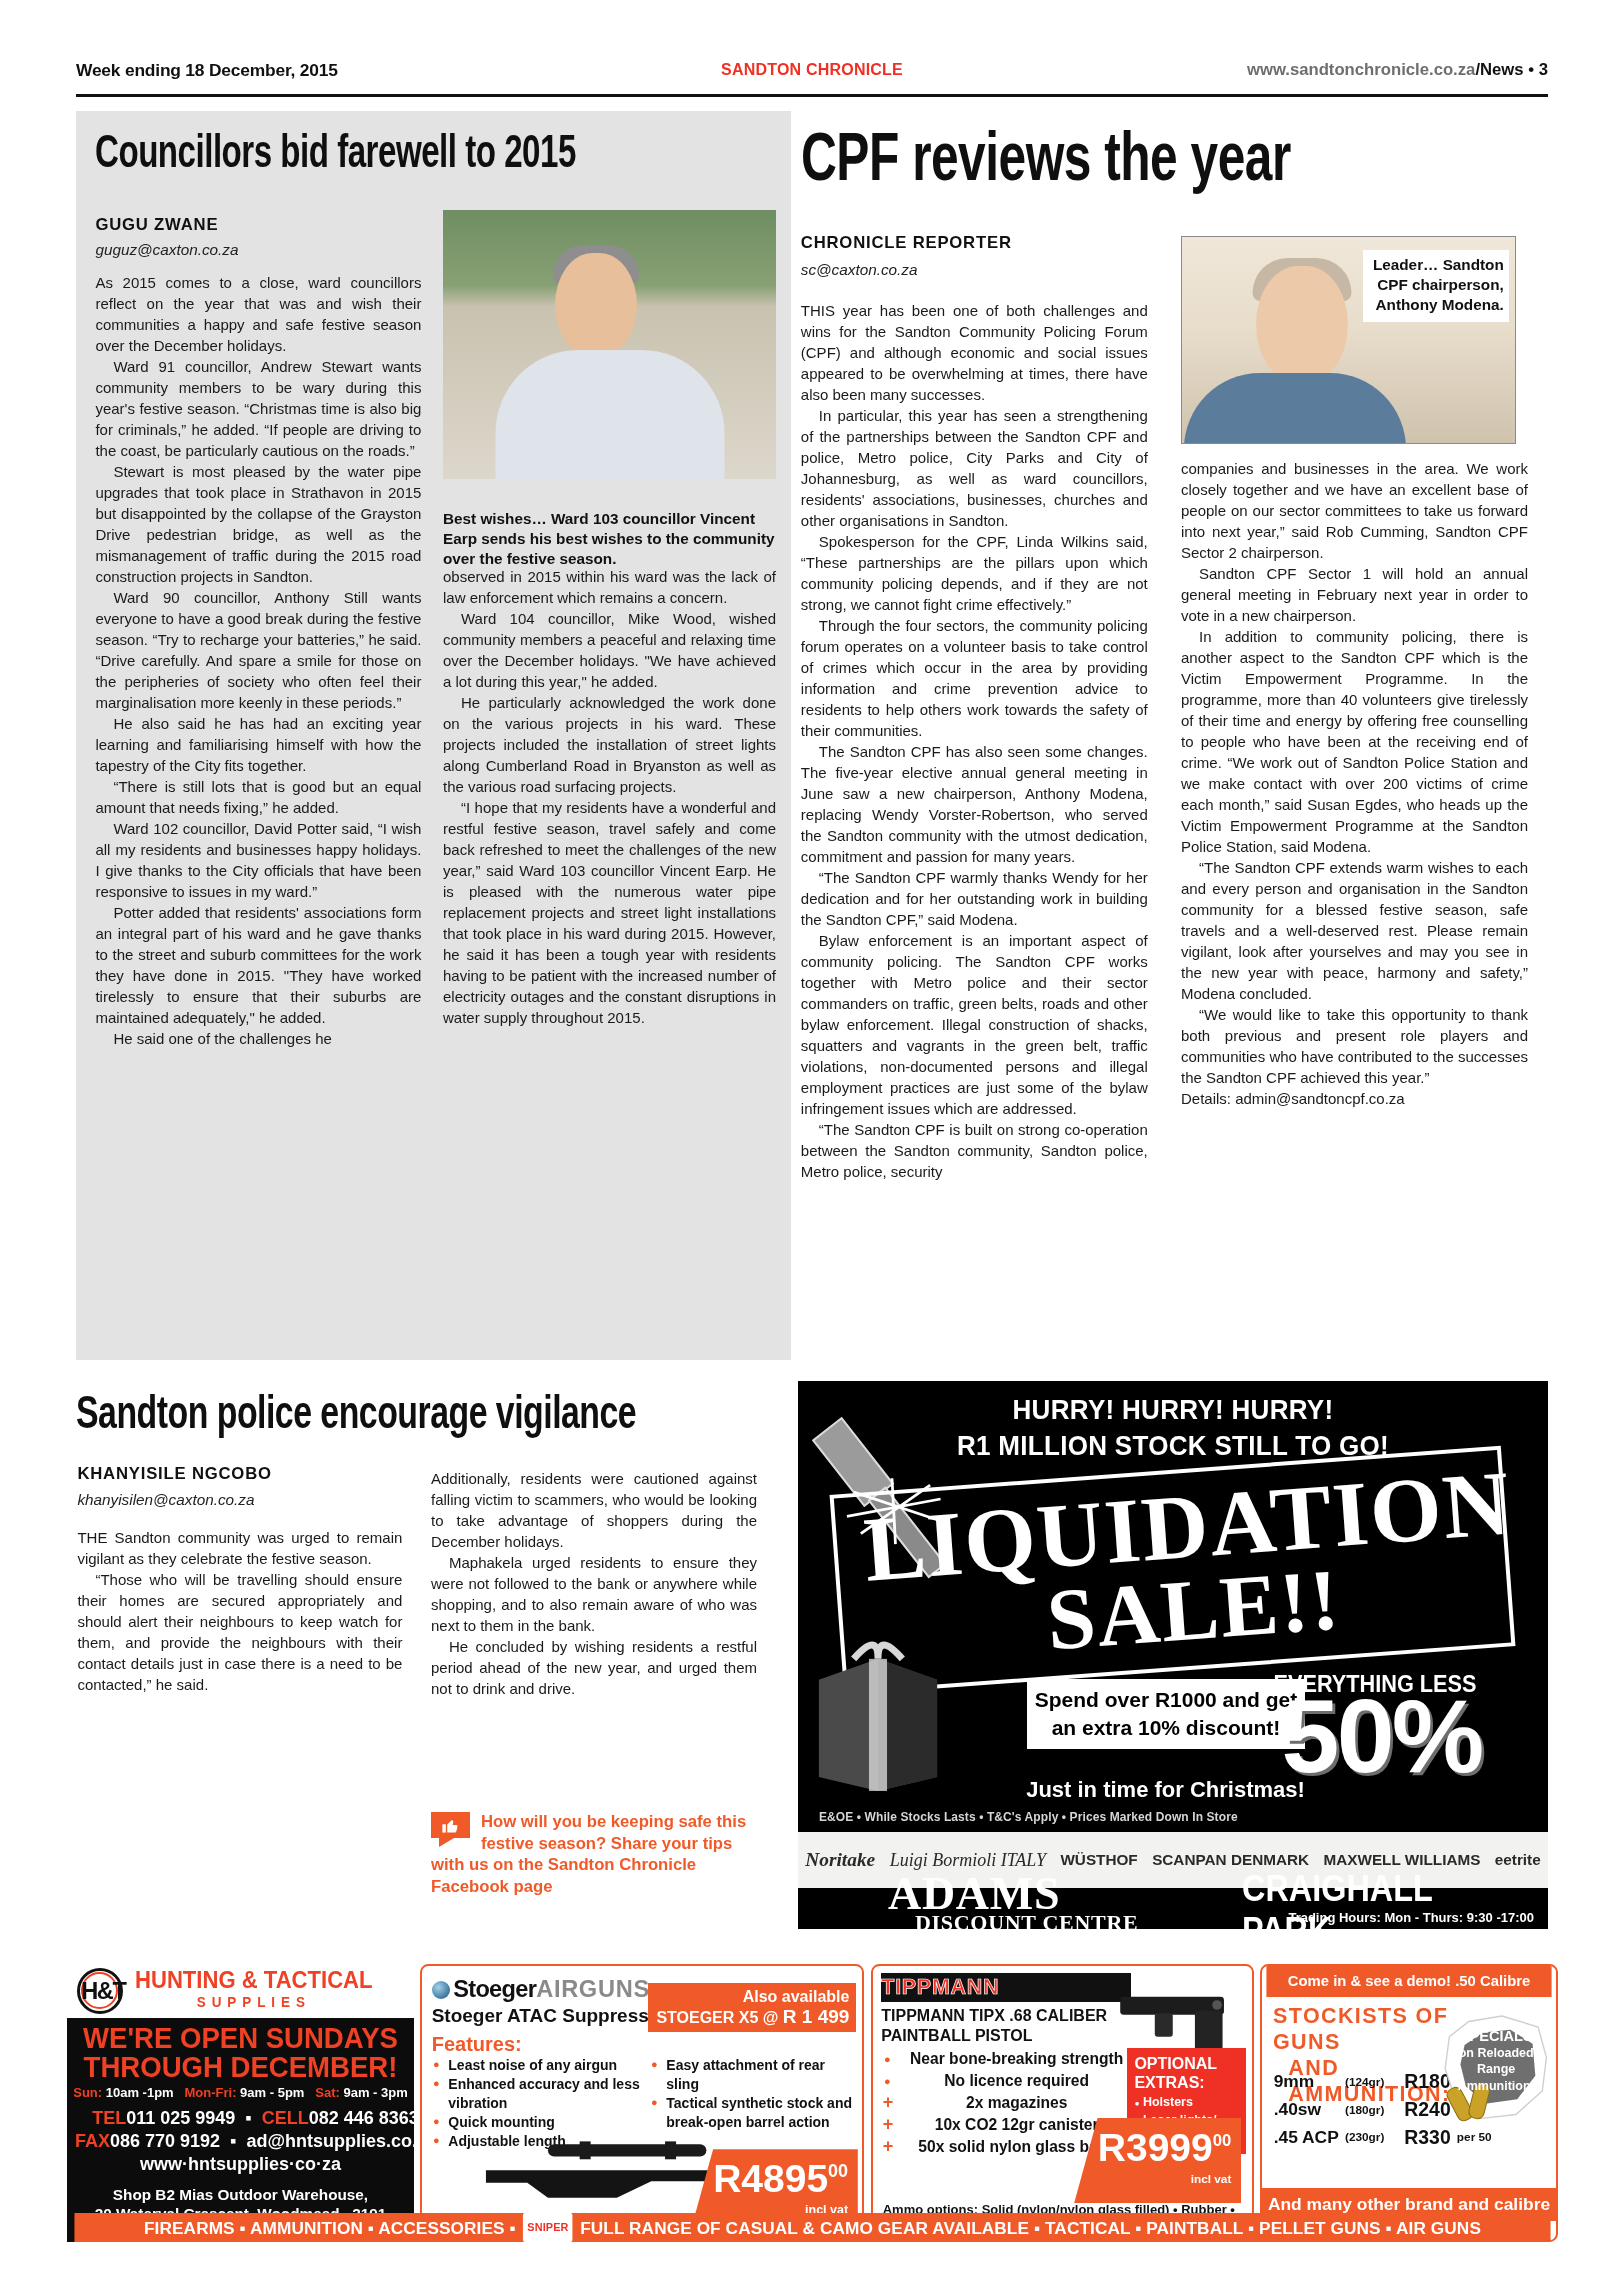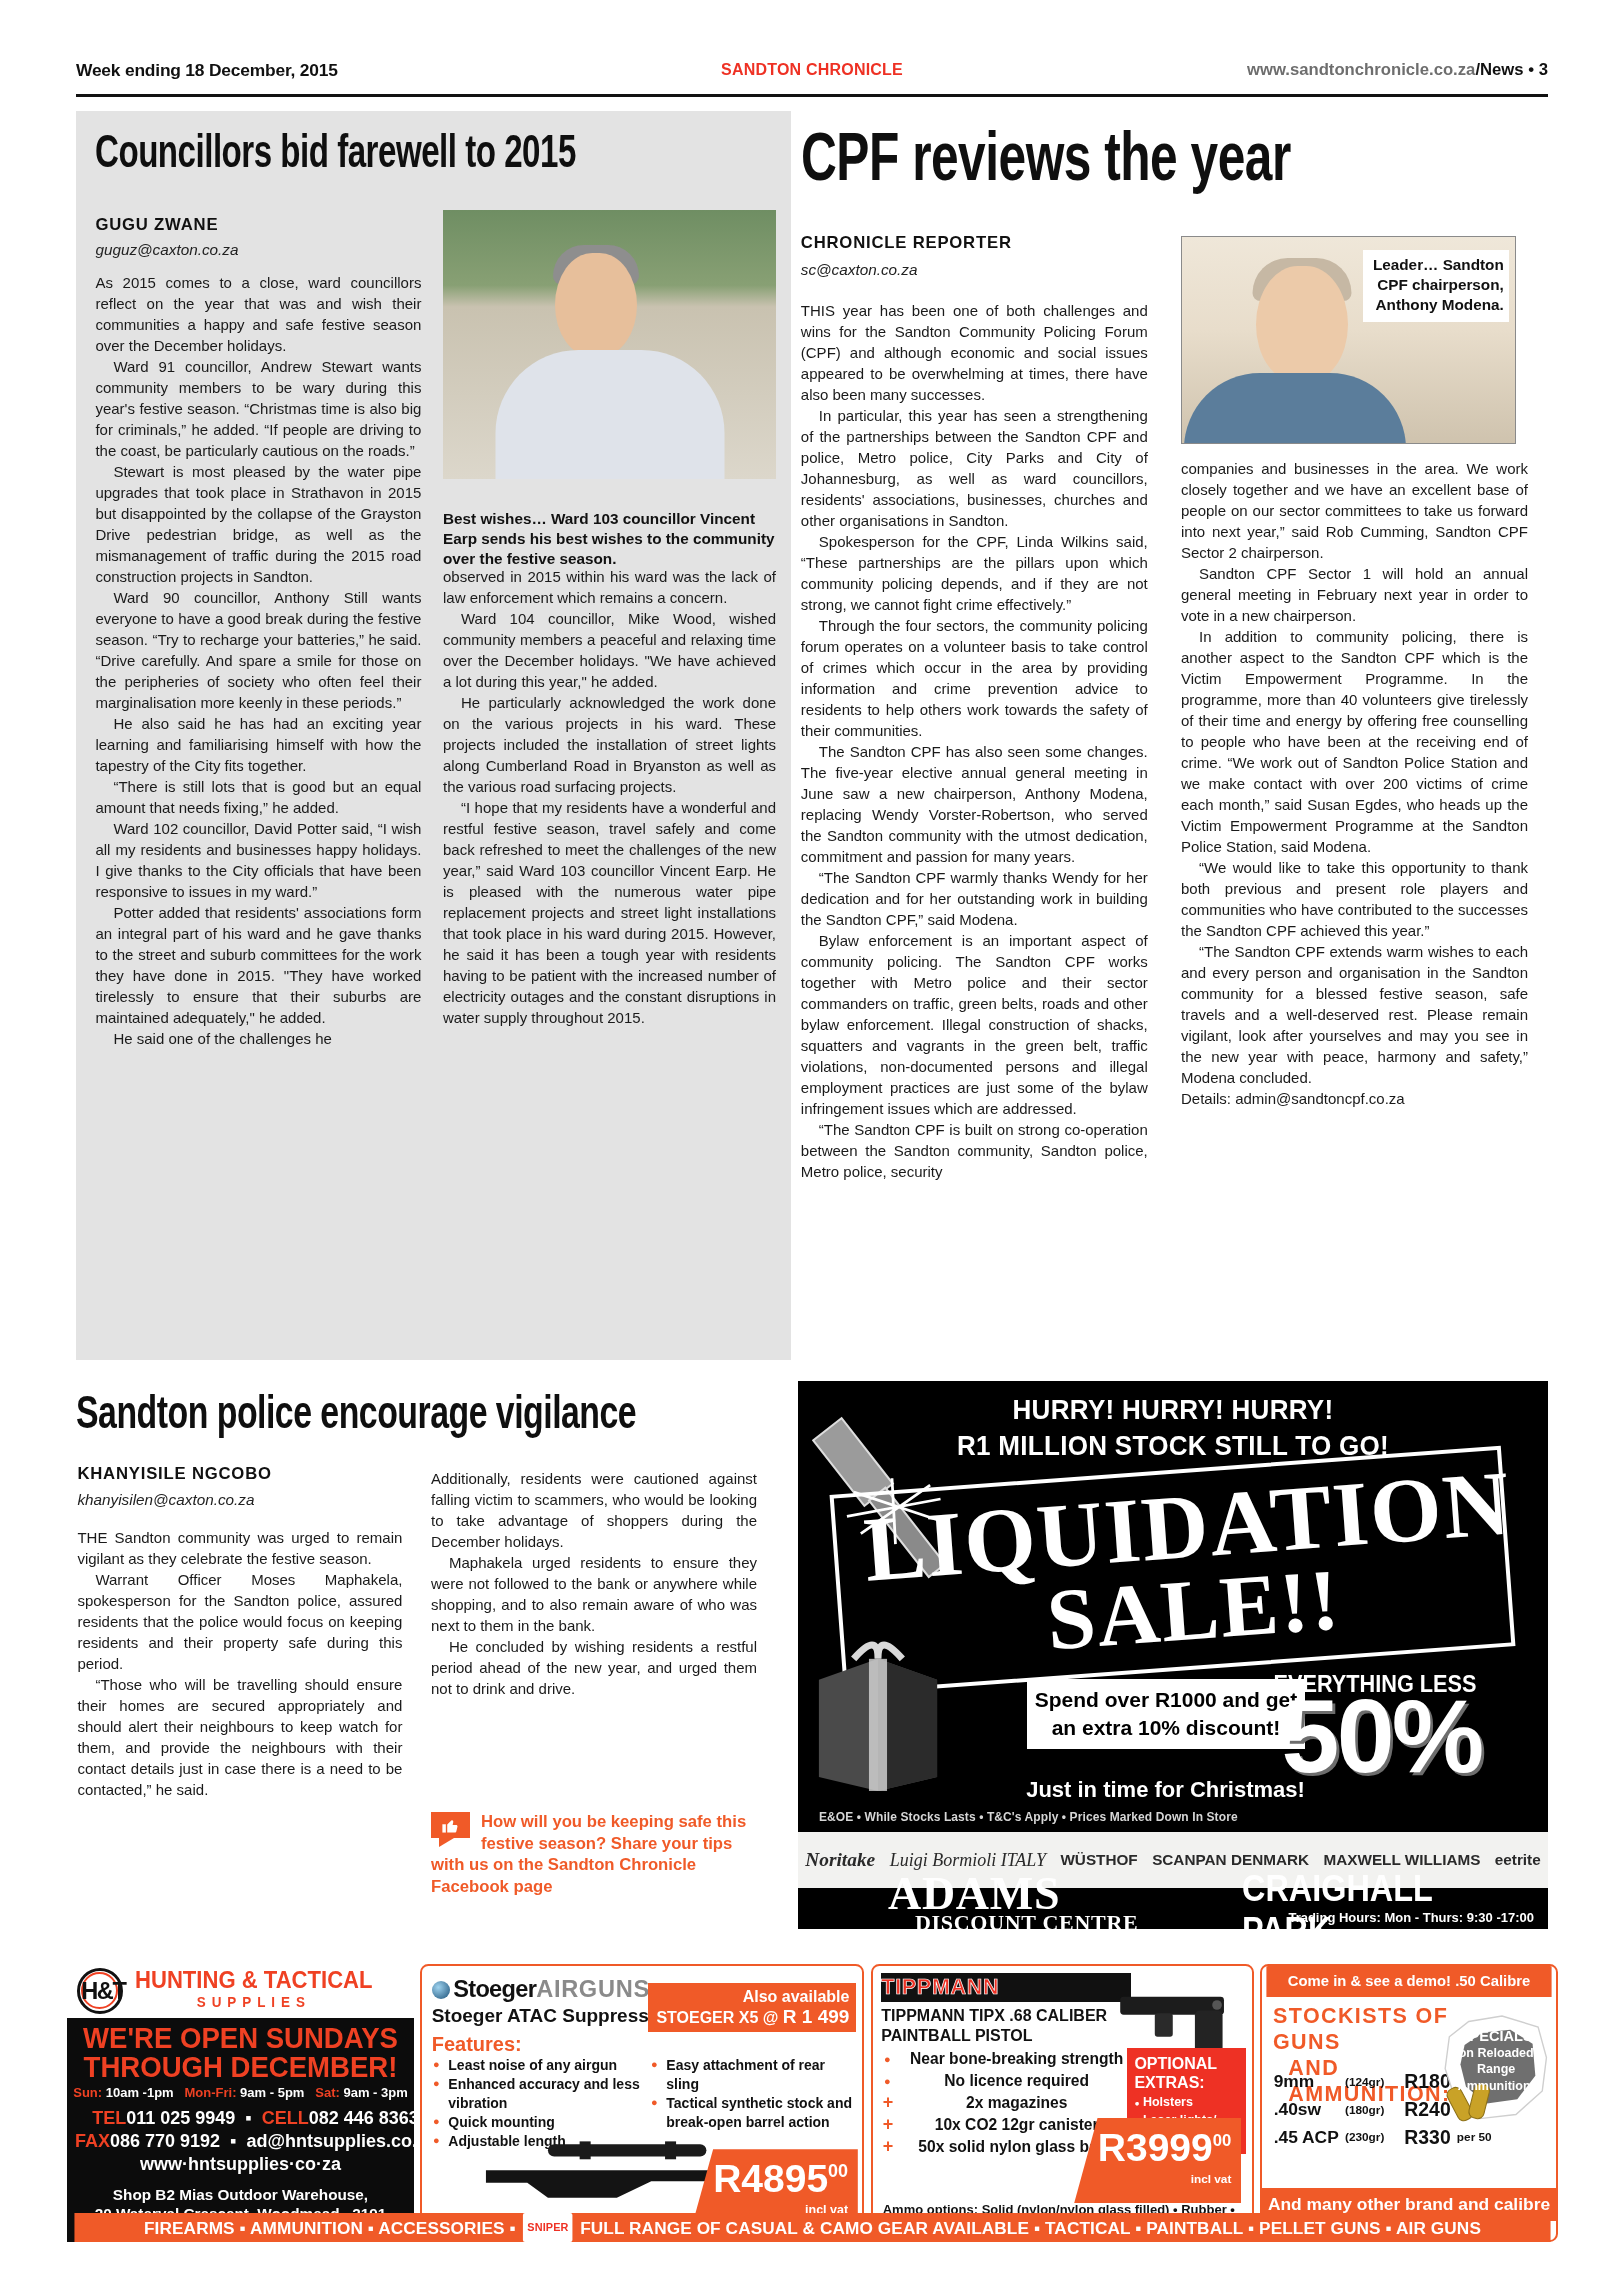--- a/index.html
+++ b/index.html
@@ -267,34 +267,33 @@
         <div class="face"></div>
         <div class="shirt"></div>
       </div>
       <div class="s2-photo-cap">Leader… Sandton CPF chairperson, Anthony Modena.</div>
     </div>
 
     <div class="body-col s2-colB">
       <p class="first">companies and businesses in the area. We work closely together and we have an excellent base of people on our sector committees to take us forward into next year,” said Rob Cumming, Sandton CPF Sector 2 chairperson.</p>
       <p>Sandton CPF Sector 1 will hold an annual general meeting in February next year in order to vote in a new chairperson.</p>
       <p>In addition to community policing, there is another aspect to the Sandton CPF which is the Victim Empowerment Programme. In the programme, more than 40 volunteers give tirelessly of their time and energy by offering free counselling to people who have been at the receiving end of crime. “We work out of Sandton Police Station and we make contact with over 200 victims of crime each month,” said Susan Egdes, who heads up the Victim Empowerment Programme at the Sandton Police Station, said Modena.</p>
+      <p>“The Sandton CPF extends warm wishes to each and every person and organisation in the Sandton community for a blessed festive season, safe travels and a well-deserved rest. Please remain vigilant, look after yourselves and may you see in the new year with peace, harmony and safety,” Modena concluded.</p>
       <p>“We would like to take this opportunity to thank both previous and present role players and communities who have contributed to the successes the Sandton CPF achieved this year.”</p>
-      <p>“The Sandton CPF extends warm wishes to each and every person and organisation in the Sandton community for a blessed festive season, safe travels and a well-deserved rest. Please remain vigilant, look after yourselves and may you see in the new year with peace, harmony and safety,” Modena concluded.</p>
       <p class="first">Details: admin@sandtoncpf.co.za</p>
     </div>
   </div>
 
   <div class="story3">
     <div class="headline s3-head">Sandton police encourage vigilance</div>
     <div class="byline s3-byline">KHANYISILE NGCOBO</div>
     <div class="email s3-email">khanyisilen@caxton.co.za</div>
 
     <div class="body-col s3-colA">
       <p class="first">THE Sandton community was urged to remain vigilant as they celebrate the festive season.</p>
-      <p>Warrant Officer Moses Maphakela, spokesperson for the Sandton police, assured residents that the police would focus on keeping residents and their property safe during this period.</p>
       <p>“Those who will be travelling should ensure their homes are secured appropriately and should alert their neighbours to keep watch for them, and provide the neighbours with their contact details just in case there is a need to be contacted,” he said.</p>
     </div>
     <div class="body-col s3-colB">
       <p class="first">Additionally, residents were cautioned against falling victim to scammers, who would be looking to take advantage of shoppers during the December holidays.</p>
       <p>Maphakela urged residents to ensure they were not followed to the bank or anywhere while shopping, and to also remain aware of who was next to them in the bank.</p>
       <p>He concluded by wishing residents a restful period ahead of the new year, and urged them not to drink and drive.</p>
     </div>
 
     <div class="fb-callout">
       <span class="fb-icon">

